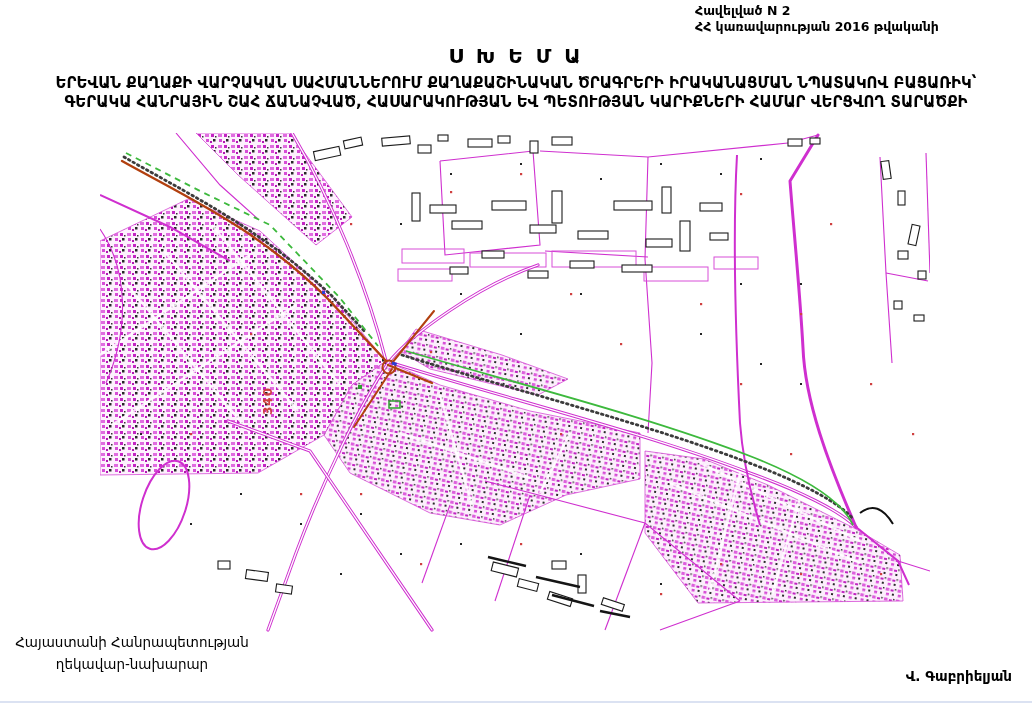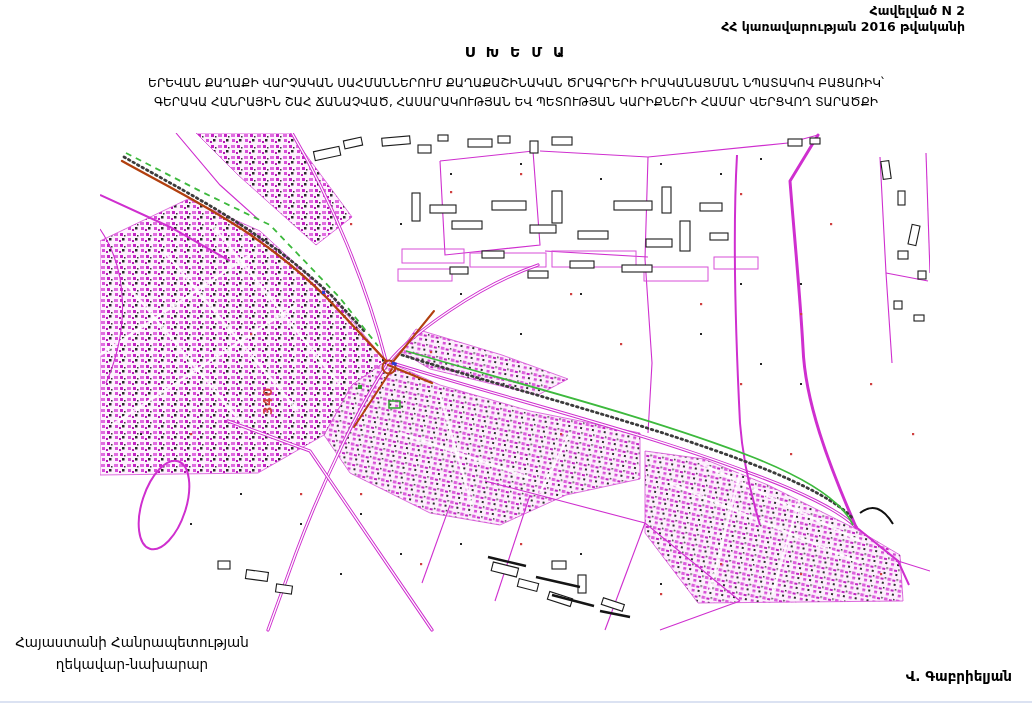--- a/index.html
+++ b/index.html
@@ -9,26 +9,26 @@
     --route-green:#3db93d;
     --label-red:#cf4040;
   }
   html,body{margin:0;padding:0}
   body{
     width:1032px;height:703px;position:relative;overflow:hidden;
     background:#ffffff;color:#000;
     font-family:"DejaVu Sans","Liberation Sans",sans-serif;
   }
   .abs{position:absolute}
-  .annex{left:695px;top:3px;width:270px;text-align:right;
+  .annex{left:695px;top:3px;width:270px;text-align:left;
          font-size:12.5px;font-weight:bold;line-height:16px;white-space:nowrap}
   .doc-title{left:0;top:44px;width:1032px;text-align:center;
-         font-size:14px;font-weight:bold;letter-spacing:3px}
+         font-size:20px;font-weight:bold;letter-spacing:3px}
   .subtitle{left:0;top:74px;width:1032px;text-align:center;
-         font-size:12px;font-weight:normal;line-height:18.5px;white-space:nowrap}
+         font-size:15px;font-weight:bold;line-height:18.5px;white-space:nowrap}
   .sig-left{left:8px;top:631px;width:248px;text-align:center;
          font-size:13.5px;font-weight:normal;line-height:22px;white-space:nowrap}
   .sig-right{right:20px;top:668px;font-size:13.5px;font-weight:bold;white-space:nowrap}
   .bottom-line{left:0;bottom:0;width:1032px;height:2px;background:#dbe2f2}
   .map-svg{left:100px;top:133px}
 
   
   .rdc{fill:none;stroke:var(--parcel-line);stroke-width:3.2;stroke-linecap:round}
   .rdc3{fill:none;stroke:var(--parcel-line);stroke-width:3;stroke-linecap:round}
   .rdw{fill:none;stroke:#ffffff;stroke-width:1.3;stroke-linecap:round}

